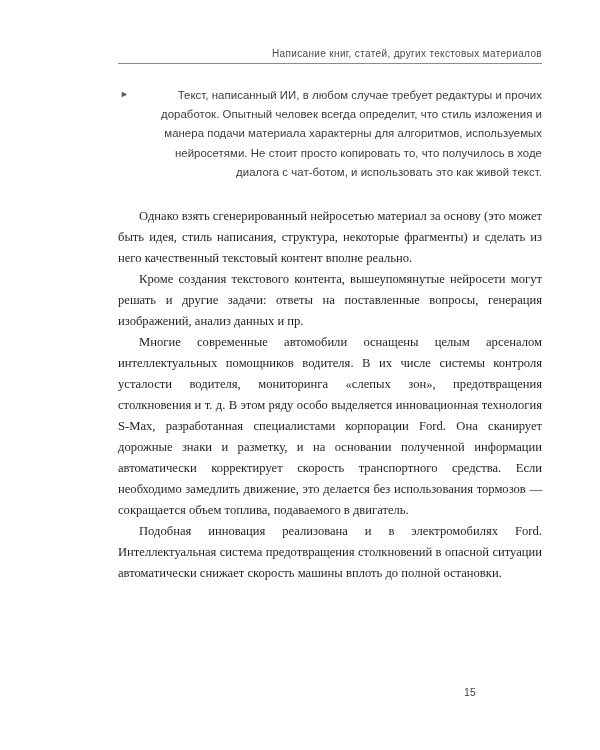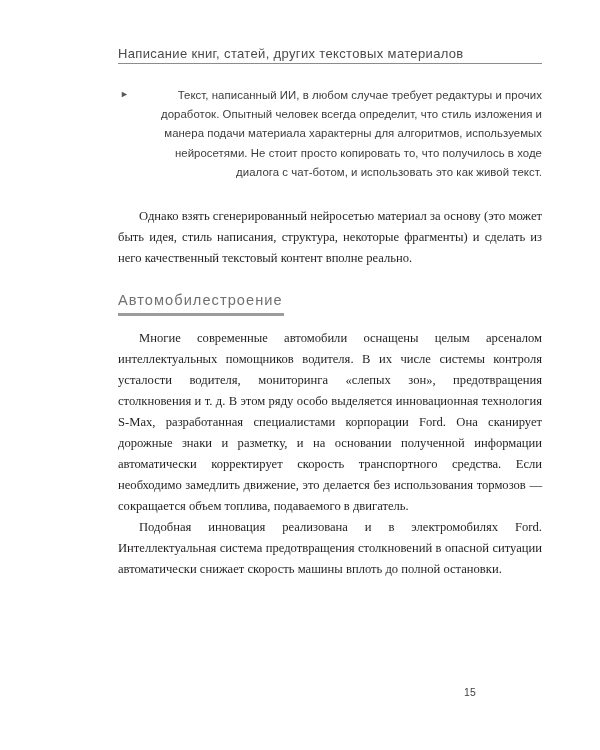--- a/index.html
+++ b/index.html
@@ -26,23 +26,23 @@
 
   
   .running-head {
     position: absolute;
     left: 118px;
     top: 48px;
     width: 424px;
   }
   .running-head-text {
     display: block;
-    text-align: left;
+    text-align: right;
     font-family: "Liberation Sans", sans-serif;
-    font-size: 13px;
+    font-size: 10px;
     letter-spacing: 0.35px;
     color: #4a4a4d;
     line-height: 12px;
     white-space: nowrap;
   }
   .running-head-rule {
     margin-top: 3px;
     height: 1px;
     background: #8c8c90;
     width: 100%;
@@ -146,26 +146,23 @@
 
   <div class="content">
 
     <div class="bullet-block">
       <span class="bullet-marker">►</span>
       <span class="bullet-text">Текст, написанный ИИ, в любом случае требует редактуры и прочих доработок. Опытный человек всегда определит, что стиль изложения и манера подачи материала характерны для алгоритмов, используемых нейросетями. Не стоит просто копировать то, что получилось в ходе диалога с чат-ботом, и использовать это как живой текст.</span>
     </div>
 
     <div class="para-group">
       <p class="para">Однако взять сгенерированный нейросетью материал за основу (это может быть идея, стиль написания, структура, некоторые фрагменты) и сделать из него качественный текстовый контент вполне реально.</p>
+      <p class="para">Кроме создания текстового контента, вышеупомянутые нейросети могут решать и другие задачи: ответы на поставленные вопросы, генерация изображений, анализ данных и пр.</p>
     </div>
 
-    <div class="section">
-      <h2 class="section-title">Автомобилестроение</h2>
-      <div class="section-rule"></div>
-    </div>
 
     <div class="para-group">
       <p class="para">Многие современные автомобили оснащены целым арсеналом интеллектуальных помощников водителя. В их числе системы контроля усталости водителя, мониторинга «слепых зон», предотвращения столкновения и т. д. В этом ряду особо выделяется инновационная технология S-Max, разработанная специалистами корпорации Ford. Она сканирует дорожные знаки и разметку, и на основании полученной информации автоматически корректирует скорость транспортного средства. Если необходимо замедлить движение, это делается без использования тормозов — сокращается объем топлива, подаваемого в двигатель.</p>
       <p class="para">Подобная инновация реализована и в электромобилях Ford. Интеллектуальная система предотвращения столкновений в опасной ситуации автоматически снижает скорость машины вплоть до полной остановки.</p>
     </div>
 
   </div>
 
   <div class="folio">15</div>
 

